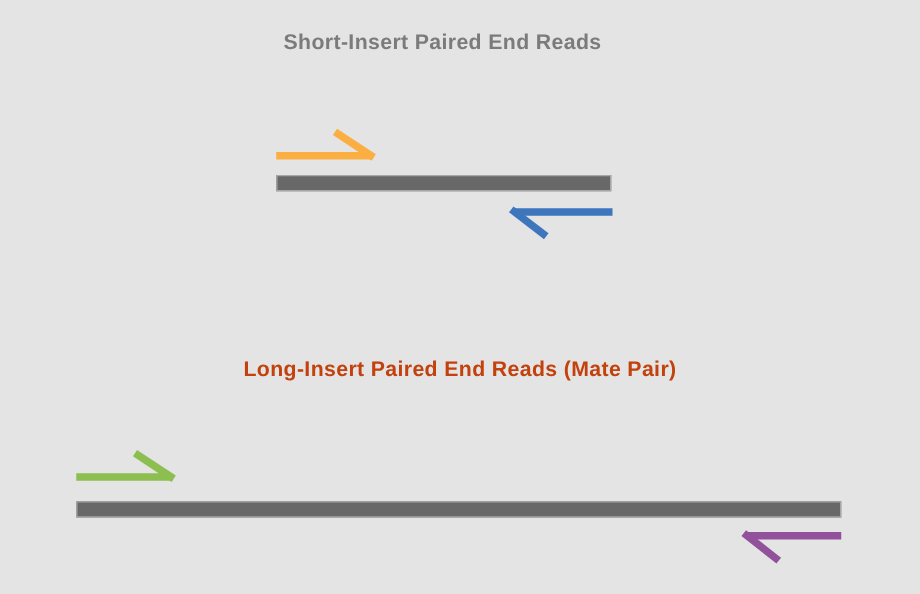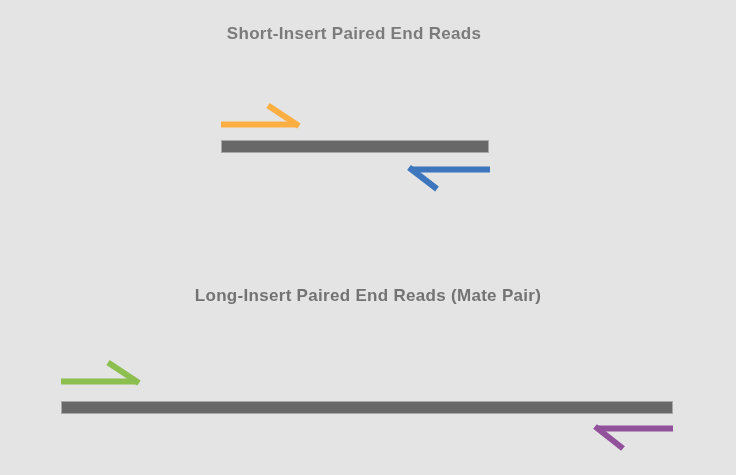--- a/index.html
+++ b/index.html
@@ -60,21 +60,21 @@
 
     <svg class="read-arrow arrow-blue" width="88" height="32" aria-hidden="true">
       <g fill="none" stroke-width="6" stroke-linecap="butt" stroke="#3d76bc">
         <line x1="83" y1="8.5" x2="5" y2="8.5"></line>
         <line x1="2" y1="6.5" x2="30" y2="28"></line>
       </g>
     </svg>
   </div>
 
   <div>
-    <div class="section-title title-long" style="color: #737373;">Long-Insert Paired End Reads (Mate Pair)</div>
+    <div class="section-title title-long" style="color: #c2410c;">Long-Insert Paired End Reads (Mate Pair)</div>
 
     <svg class="read-arrow arrow-green" width="88" height="32" aria-hidden="true">
       <g fill="none" stroke-width="6" stroke-linecap="butt" stroke="#8cbe50">
         <line x1="5" y1="25.5" x2="81" y2="25.5"></line>
         <line x1="52" y1="6.5" x2="83" y2="27"></line>
       </g>
     </svg>
 
     <div class="fragment-bar bar-long" style="background-color: rgb(104, 104, 104);"></div>
 

